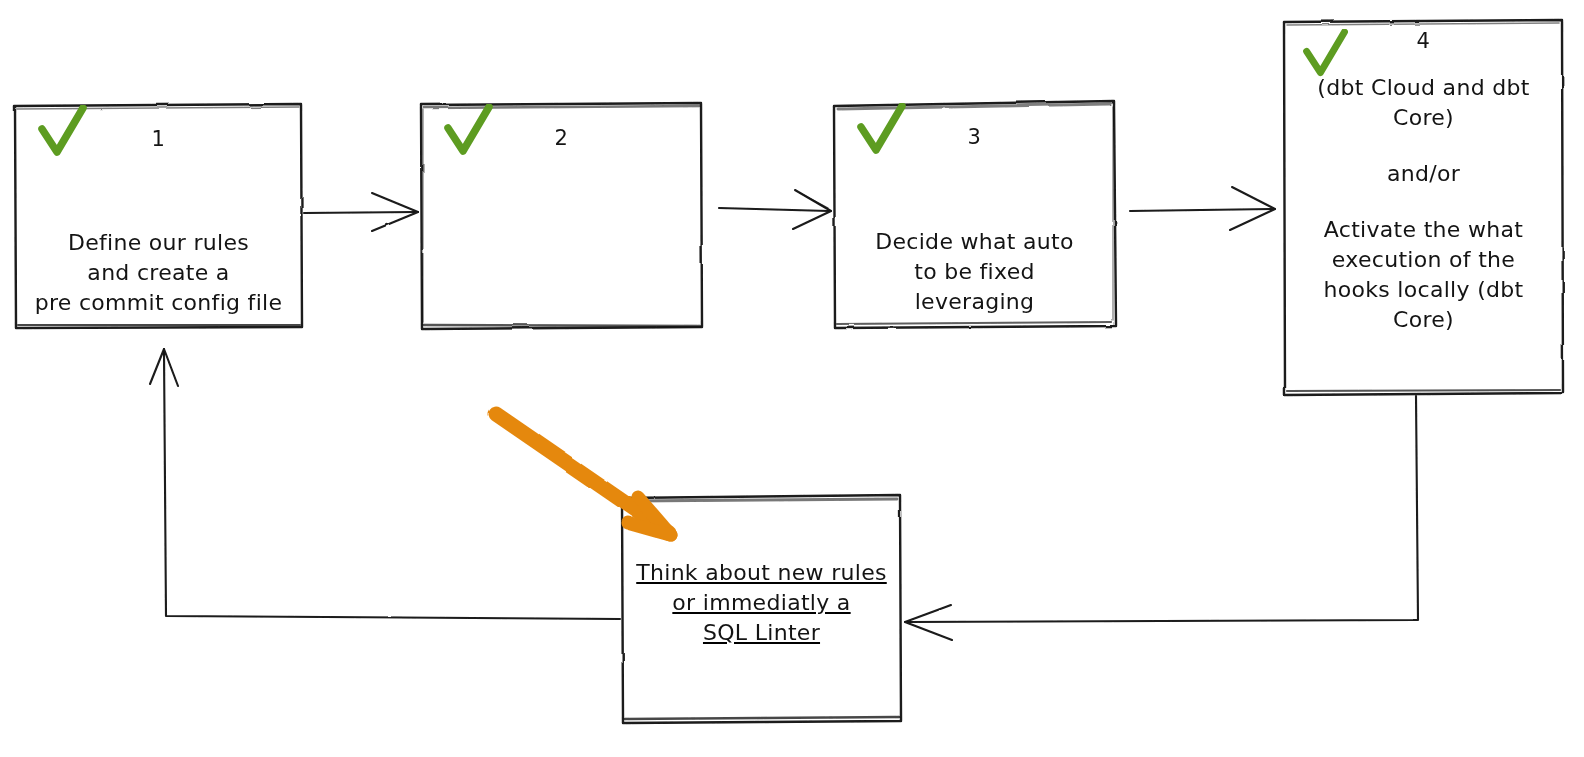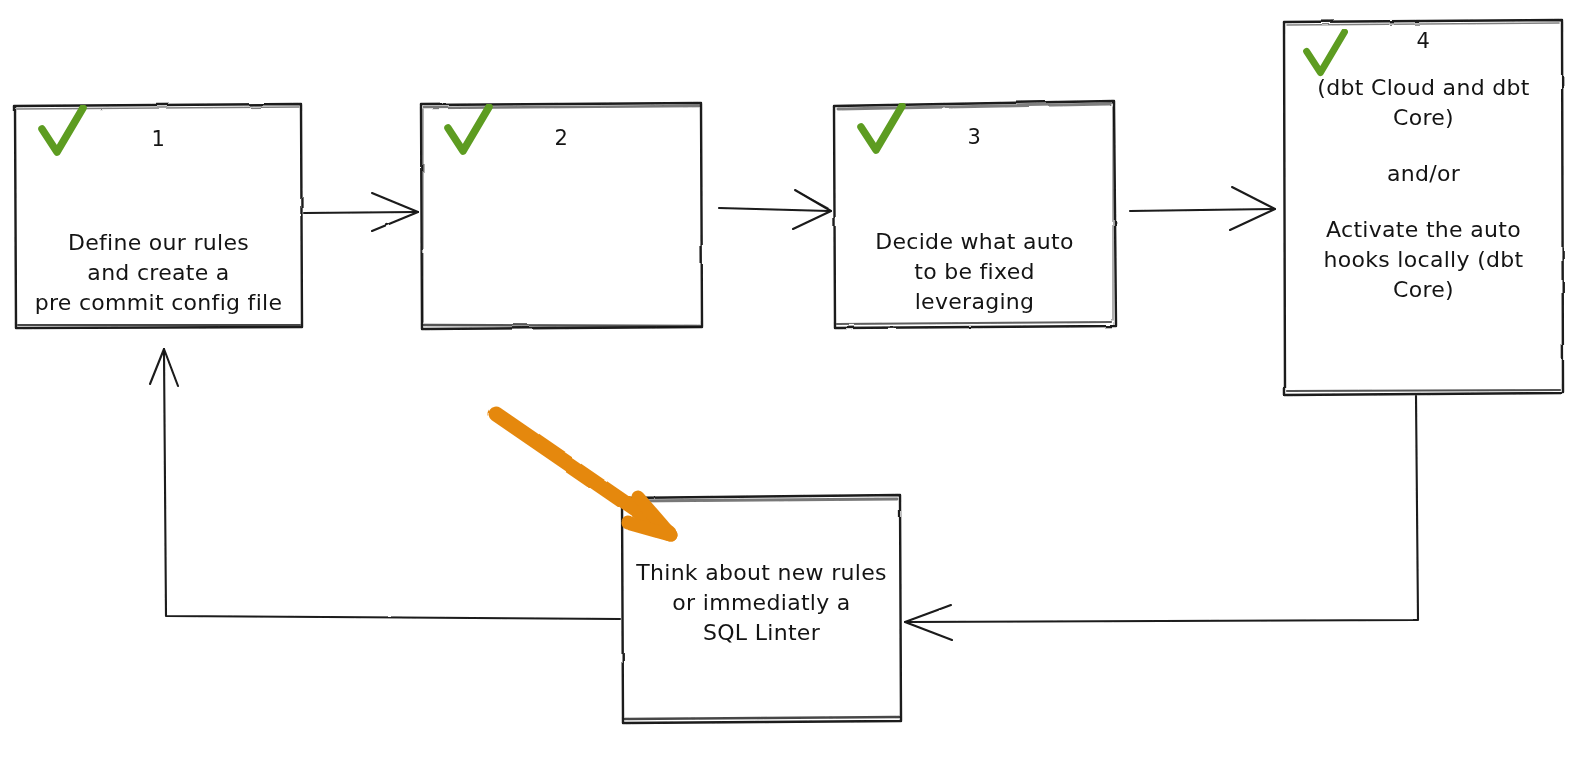--- a/index.html
+++ b/index.html
@@ -84,20 +84,21 @@
   
   .node-tall .check-row { height: 52px; }
   .node-tall .node-body {
     justify-content: flex-start;
     padding-top: 0px;
   }
   
   .node-plain .node-body {
     justify-content: center;
     padding-top: 0;
+    text-decoration: underline;
   }
   .spacer-top { height: 62px; flex: 0 0 auto; }
 </style>
 </head>
 <body>
 
 <div id="canvas">
 
   <svg id="svg-layer" viewBox="0 0 1584 757" xmlns="http://www.w3.org/2000/svg">
 
@@ -240,21 +241,22 @@
           <path d="M5,24 L20,47 L46,3" fill="none" stroke="#5d9c21" stroke-width="7.5" stroke-linecap="round" stroke-linejoin="round"></path>
         </svg>
         <div class="step-num" style="top:8px;">4</div>
       </div>
       <div class="node-body">
         <div class="body-line">(dbt Cloud and dbt</div>
         <div class="body-line">Core)</div>
         <div class="body-gap"></div>
         <div class="body-line">and/or</div>
         <div class="body-gap"></div>
-        <div class="body-line">Activate the auto</div>
+        <div class="body-line">Activate the what</div>
+        <div class="body-line">execution of the</div>
         <div class="body-line">hooks locally (dbt</div>
         <div class="body-line">Core)</div>
       </div>
     </div>
   </div>
 
   <div class="node node-plain" style="left:622px; top:496px; width:279px; height:226px;">
     <div class="node-inner">
       <div class="spacer-top"></div>
       <div class="node-body" style="justify-content:flex-start;">

